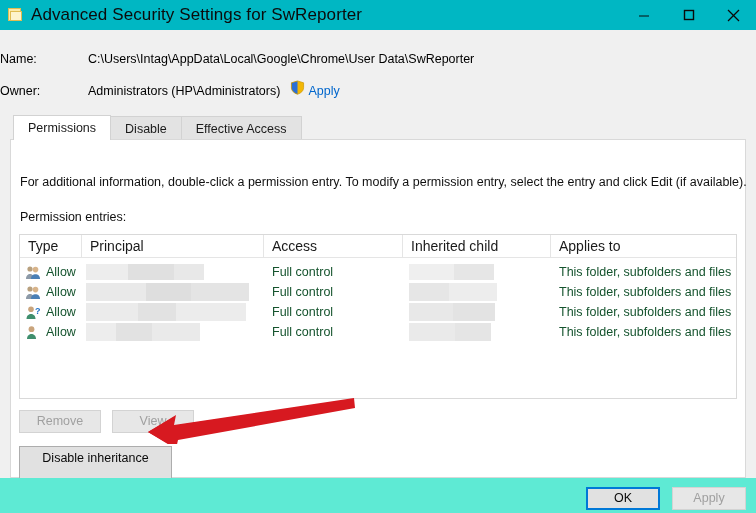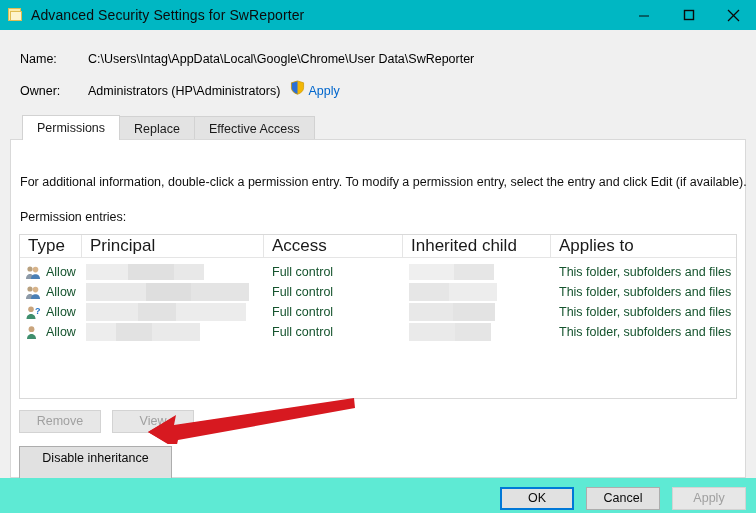--- a/index.html
+++ b/index.html
@@ -42,21 +42,21 @@
   }
   .folder-front {
     position: absolute;
     left: 2px; top: 4px;
     width: 12px; height: 10px;
     background: #fdf3cd;
     border: 1px solid #e0bc52;
     box-sizing: border-box;
   }
   .title-text {
-    font-size: 14px;
+    font-size: 17px;
     color: #0b0b0b;
     letter-spacing: 0.1px;
     white-space: nowrap;
   }
   .win-controls {
     position: absolute;
     right: 0; top: 0;
     height: 30px;
     display: flex;
   }
@@ -81,21 +81,20 @@
     left: 0; top: 0;
     width: 756px;
   }
   .info-row {
     display: flex;
     align-items: baseline;
     height: 28px;
   }
   .info-label {
     width: 88px;
-    padding-left: 20px;
     box-sizing: border-box;
     font-size: 12.5px;
   }
   .info-value {
     font-size: 12.5px;
     white-space: nowrap;
   }
   .shield {
     display: inline-block;
     vertical-align: -3px;
@@ -104,21 +103,21 @@
   }
   .change-link {
     color: #0066cc;
     font-size: 12.5px;
     cursor: pointer;
   }
 
   
   .tabstrip {
     position: absolute;
-    left: 22px; top: 85px;
+    left: 13px; top: 85px;
     display: flex;
     align-items: flex-end;
     height: 25px;
     text-align: right;
   }
   .tab {
     height: 24px;
     line-height: 24px;
     padding: 0 14px;
     font-size: 12.5px;
@@ -166,21 +165,21 @@
     border: 1px solid #d9d9d9;
     box-sizing: border-box;
   }
   .list-header {
     display: flex;
     height: 22px;
     border-bottom: 1px solid #e5e5e5;
     background: #ffffff;
   }
   .lh-cell {
-    font-size: 17px;
+    font-size: 14px;
     color: #1a1a1a;
     padding-left: 8px;
     box-sizing: border-box;
     border-right: 1px solid #e5e5e5;
     line-height: 22px;
     white-space: nowrap;
     overflow: hidden;
   }
   .lh-cell:last-child { border-right: none; }
   .col-type  { width: 62px; }
@@ -353,21 +352,21 @@
           <path d="M8 1 L1.5 3 V8 C1.5 11.6 4.4 14 8 15.2 Z" fill="#2a6fd6"></path>
           <path d="M8 1 L14.5 3 V8 C14.5 11.6 11.6 14 8 15.2 C4.4 14 1.5 11.6 1.5 8 V3 Z" fill="none" stroke="#cf9a04" stroke-width="0.8"></path>
         </svg>
       </span>
       <span class="change-link">Apply</span>
     </div>
   </div>
 
   <div class="tabstrip">
     <div class="tab active">Permissions</div>
-    <div class="tab">Replace</div>
+    <div class="tab">Disable</div>
     <div class="tab">Effective Access</div>
   </div>
 
   <div class="tabpanel">
 
     <div class="panel-text t-instruction">For additional information, double-click a permission entry. To modify a permission entry, select the entry and click Edit (if available).</div>
     <div class="panel-text t-entries">Permission entries:</div>
 
     <div class="listbox">
       <div class="list-header">
@@ -496,16 +495,15 @@
 <div class="arrow-annotation">
   <svg width="215" height="48" viewBox="0 0 215 48">
     <path d="M8 36 L34 21 L32 30 L213 3 L214 10 L36 42 L34 51 Z" fill="#d71920"></path>
     <path d="M8 36 L36 19 L34 29 L214 2 L215 12 L38 44 L36 53 Z" fill="#d71920"></path>
   </svg>
 </div>
 
 <div class="footer">
   <div class="footer-buttons">
     <div class="btn default">OK</div>
-    <div class="btn">Cancel</div>
     <div class="btn disabled">Apply</div>
   </div>
 </div>
 
 </body></html>

